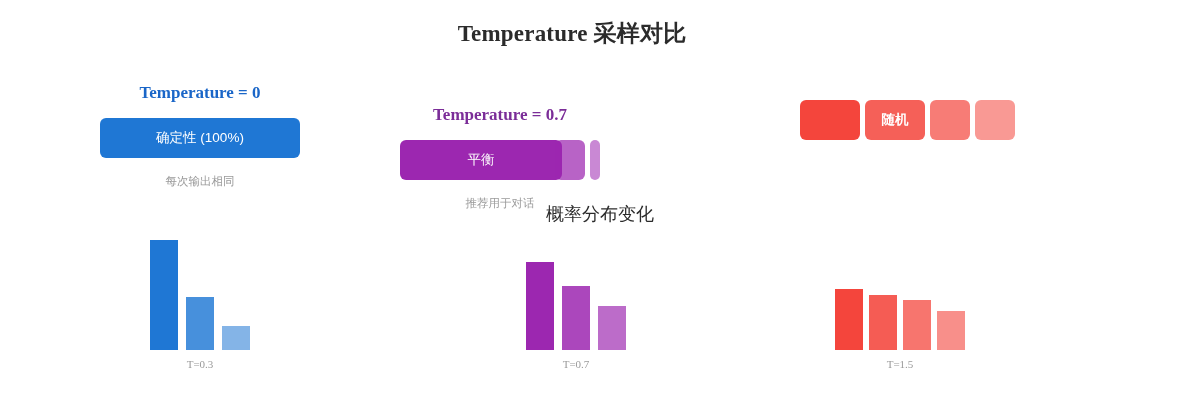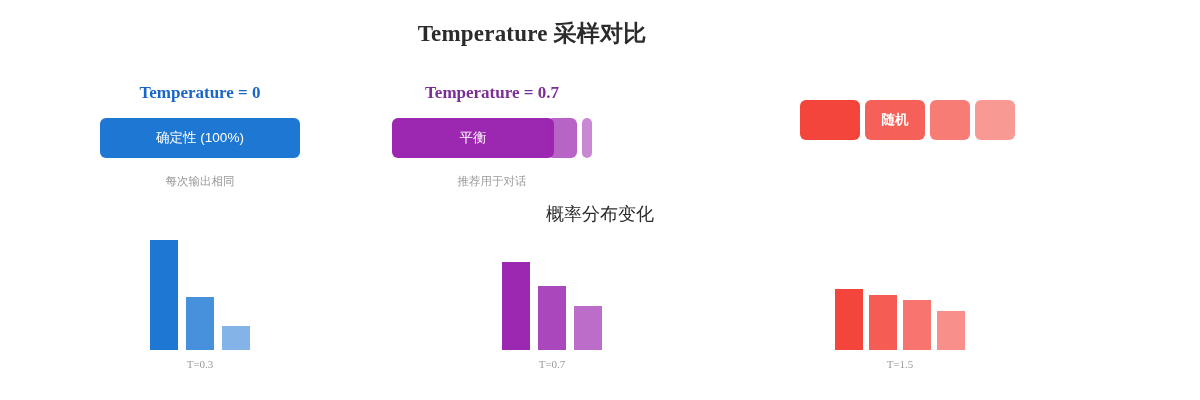--- a/index.html
+++ b/index.html
@@ -20,37 +20,38 @@
   .page-title {
     position: absolute;
     top: 18px;
     left: 0;
     width: 1064px;
     text-align: center;
     font-size: 23px;
     font-weight: bold;
     color: #2b2b2b;
     letter-spacing: 0.2px;
+    padding-left: 40px;
   }
 
   
   .compare-row {
     position: absolute;
     top: 84px;
     left: 0;
     width: 1200px;
     height: 110px;
   }
   .compare-col {
     position: absolute;
     top: 0;
     width: 240px;
   }
   .compare-col.c0 { left: 80px; }
-  .compare-col.c1 { left: 372px; }
+  .compare-col.c1 { left: 380px; margin-top: 22px; }
   .compare-col.c2 { left: 780px; }
 
   .col-heading {
     text-align: center;
     font-size: 17px;
     font-weight: bold;
     height: 18px;
     line-height: 18px;
     white-space: nowrap;
   }
@@ -102,21 +103,21 @@
     left: 0;
     width: 1200px;
     height: 140px;
   }
   .dist-col {
     position: absolute;
     top: 0;
     width: 240px;
   }
   .dist-col.d0 { left: 80px; }
-  .dist-col.d1 { left: 432px; }
+  .dist-col.d1 { left: 456px; }
   .dist-col.d2 { left: 780px; }
 
   .bars {
     position: relative;
     height: 110px;
     width: 240px;
   }
   .bar {
     position: absolute;
     bottom: 0;

